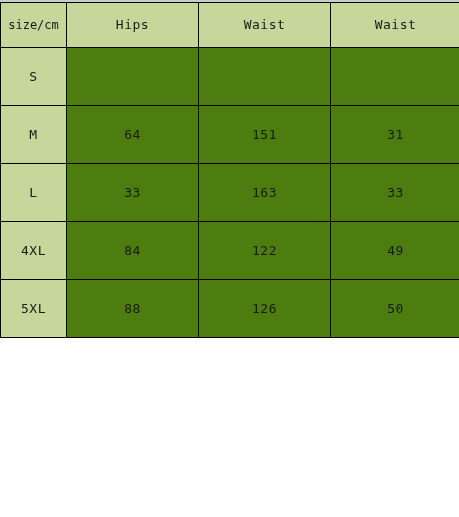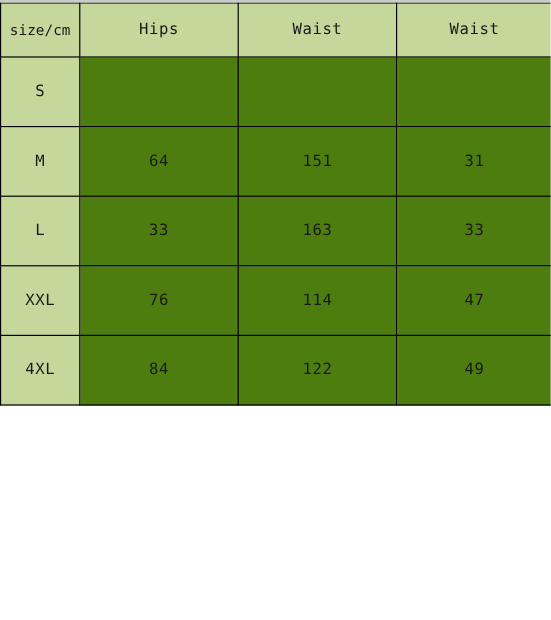--- a/index.html
+++ b/index.html
@@ -99,26 +99,26 @@
         <td class="cell-value">151</td>
         <td class="cell-value">31</td>
       </tr>
       <tr>
         <td class="cell-sizelabel">L</td>
         <td class="cell-value">33</td>
         <td class="cell-value">163</td>
         <td class="cell-value">33</td>
       </tr>
       <tr>
-        <td class="cell-sizelabel">XXL</td>
-        <td class="cell-value">76</td>
-        <td class="cell-value">114</td>
-        <td class="cell-value">47</td>
-      </tr>
-      <tr>
         <td class="cell-sizelabel">4XL</td>
         <td class="cell-value">84</td>
         <td class="cell-value">122</td>
         <td class="cell-value">49</td>
+      </tr>
+      <tr>
+        <td class="cell-sizelabel">5XL</td>
+        <td class="cell-value">88</td>
+        <td class="cell-value">126</td>
+        <td class="cell-value">50</td>
       </tr>
     </tbody>
   </table>
 </div>
 
 </body></html>

